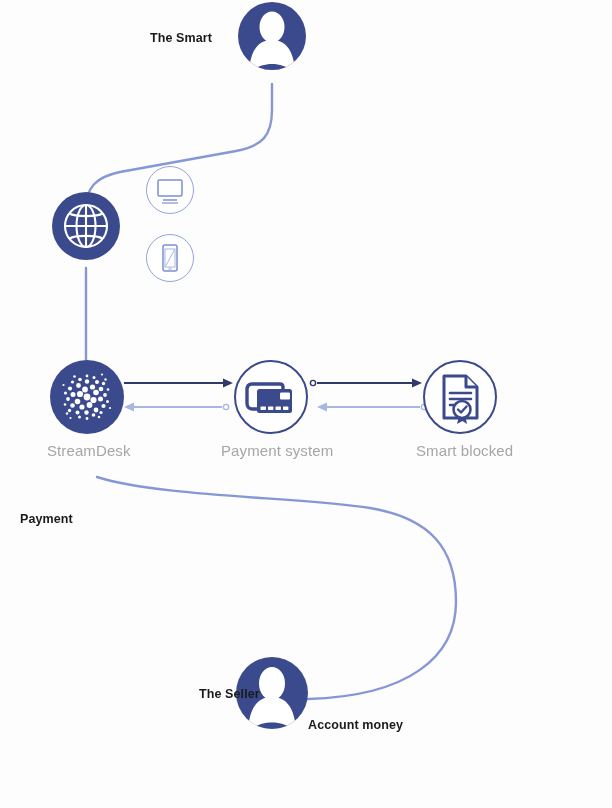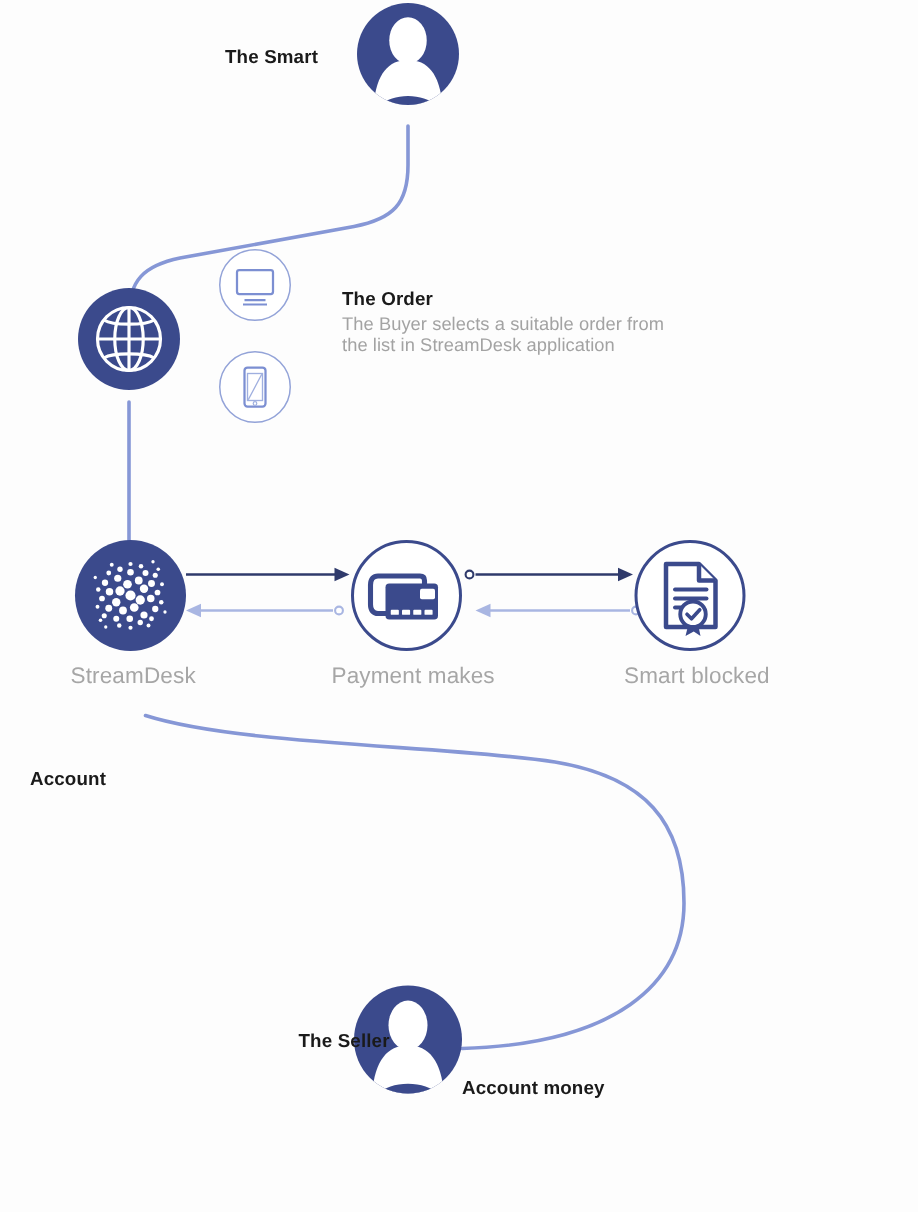--- a/index.html
+++ b/index.html
@@ -155,25 +155,20 @@
 
   <div class="node thin-outline" style="left:146px; top:234px; width:48px; height:48px;">
     <svg width="46" height="46" viewBox="0 0 46 46">
       <rect x="16" y="10" width="14" height="26" rx="2" fill="#ffffff" stroke="#7c8fd2" stroke-width="1.5"></rect>
       <rect x="18" y="14" width="10" height="18" fill="none" stroke="#9fafdf" stroke-width="0.9"></rect>
       <line x1="18.5" y1="31.5" x2="27.5" y2="14.5" stroke="#9fafdf" stroke-width="0.9"></line>
       <circle cx="23" cy="34" r="1.2" fill="none" stroke="#9fafdf" stroke-width="0.8"></circle>
     </svg>
   </div>
 
-  <div class="block" style="left:228px; top:192px; width:280px;">
-    <p class="block-title">The Order</p>
-    <p class="block-body">The Buyer selects a suitable order from
-the list in StreamDesk application</p>
-  </div>
 
   <div class="node filled" style="left:50px; top:360px; width:74px; height:74px;">
     <svg width="74" height="74" viewBox="0 0 74 74">
       <g fill="#ffffff">
 
         <circle cx="37" cy="37" r="3.4"></circle>
         <circle cx="30" cy="34" r="3.1"></circle>
           <circle cx="43.5" cy="40" r="3.1"></circle>
         <circle cx="35" cy="29.5" r="2.9"></circle>
           <circle cx="39.5" cy="45" r="2.9"></circle>
@@ -229,40 +224,40 @@
       <rect x="21" y="27" width="35" height="24" rx="2.5" fill="#3b4a8c"></rect>
       <rect x="44" y="30.5" width="10" height="7" rx="1.2" fill="#ffffff"></rect>
       <g fill="#ffffff">
         <rect x="24.5" y="44.5" width="5.4" height="3.4" rx="0.6"></rect>
         <rect x="32" y="44.5" width="5.4" height="3.4" rx="0.6"></rect>
         <rect x="39.5" y="44.5" width="5.4" height="3.4" rx="0.6"></rect>
         <rect x="47" y="44.5" width="5.4" height="3.4" rx="0.6"></rect>
       </g>
     </svg>
   </div>
-  <div class="soft-label" style="left:221px; top:442px;">Payment makes</div>
+  <div class="soft-label" style="left:221px; top:442px;">Payment system</div>
 
   <div class="node outlined" style="left:423px; top:360px; width:74px; height:74px;">
     <svg width="70" height="70" viewBox="0 0 70 70">
       <path d="M 19 14 L 41 14 L 52 25 L 52 56 L 19 56 Z" fill="#ffffff" stroke="#3b4a8c" stroke-width="3" stroke-linejoin="round"></path>
       <path d="M 41 14 L 41 25 L 52 25" fill="#ffffff" stroke="#3b4a8c" stroke-width="3" stroke-linejoin="round"></path>
       <g stroke="#3b4a8c" stroke-width="2.6" stroke-linecap="round">
         <line x1="25" y1="31" x2="46" y2="31"></line>
         <line x1="25" y1="37" x2="46" y2="37"></line>
         <line x1="25" y1="43" x2="38" y2="43"></line>
       </g>
       <path d="M 35 50 L 32 62 L 37.5 59 L 42 62 L 39.5 50 Z" fill="#3b4a8c"></path>
       <circle cx="37" cy="47.5" r="8.5" fill="#ffffff" stroke="#3b4a8c" stroke-width="2.6"></circle>
       <path d="M 33 47.5 L 36 50.5 L 41.5 44.5" fill="none" stroke="#3b4a8c" stroke-width="2.4" stroke-linecap="round" stroke-linejoin="round"></path>
     </svg>
   </div>
   <div class="soft-label" style="left:416px; top:442px;">Smart blocked</div>
 
   <div class="block" style="left:20px; top:512px; width:250px;">
-    <p class="block-title">Account</p>
+    <p class="block-title">Payment</p>
   </div>
 
   <div class="node filled" style="left:236px; top:657px; width:72px; height:72px;">
     <svg width="72" height="72" viewBox="0 0 72 72">
       <defs>
         <clipPath id="clipSeller">
             <circle cx="36" cy="36" r="36"></circle>
           </clipPath>
       </defs>
       <g clip-path="url(#clipSeller)">

